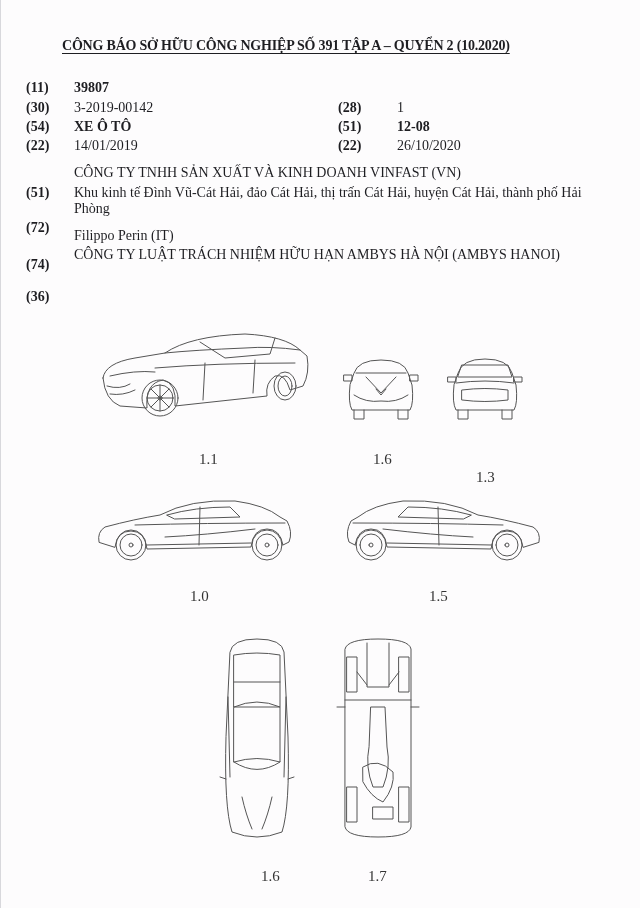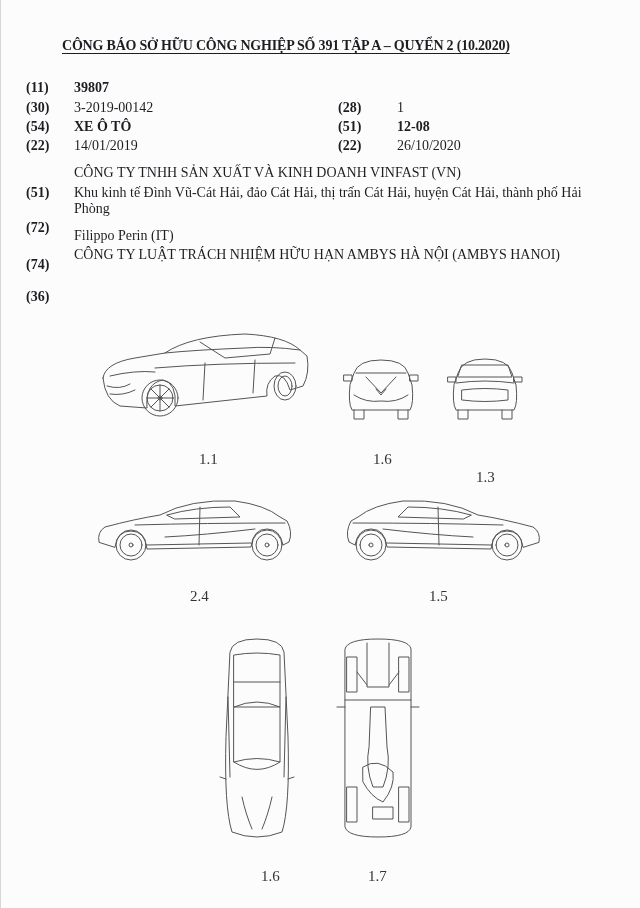--- a/index.html
+++ b/index.html
@@ -105,21 +105,21 @@
   <path d="M40,28 Q110,26 190,26"></path>
   <path d="M70,40 Q110,38 160,32"></path>
   <path d="M52,48 L156,46"></path>
   <circle cx="36" cy="48" r="15"></circle>
     <circle cx="36" cy="48" r="11"></circle>
     <circle cx="36" cy="48" r="2"></circle>
   <circle cx="172" cy="48" r="15"></circle>
     <circle cx="172" cy="48" r="11"></circle>
     <circle cx="172" cy="48" r="2"></circle>
 </svg>
-<div class="fig-label" style="left:190px;top:580px">2.4</div>
+<div class="fig-label" style="left:190px;top:580px">1.0</div>
 
 <svg class="car" style="left:338px;top:497px" width="205" height="65" viewBox="0 0 205 65">
   <g transform="translate(205,0) scale(-1,1)">
     <path d="M4,45 Q2,35 10,30 Q40,22 65,18 Q95,2 140,4 Q170,8 185,20 L192,24 Q198,35 194,45 L188,48 Q185,32 172,32 Q158,32 156,50 L52,52 Q50,34 36,34 Q22,34 20,50 Z"></path>
     <path d="M72,18 Q100,10 135,10 L145,20 L80,22 Z"></path>
     <path d="M105,10 L104,48"></path>
     <path d="M40,28 Q110,26 190,26"></path>
     <path d="M70,40 Q110,38 160,32"></path>
     <path d="M52,48 L156,46"></path>
     <circle cx="36" cy="48" r="15"></circle>

